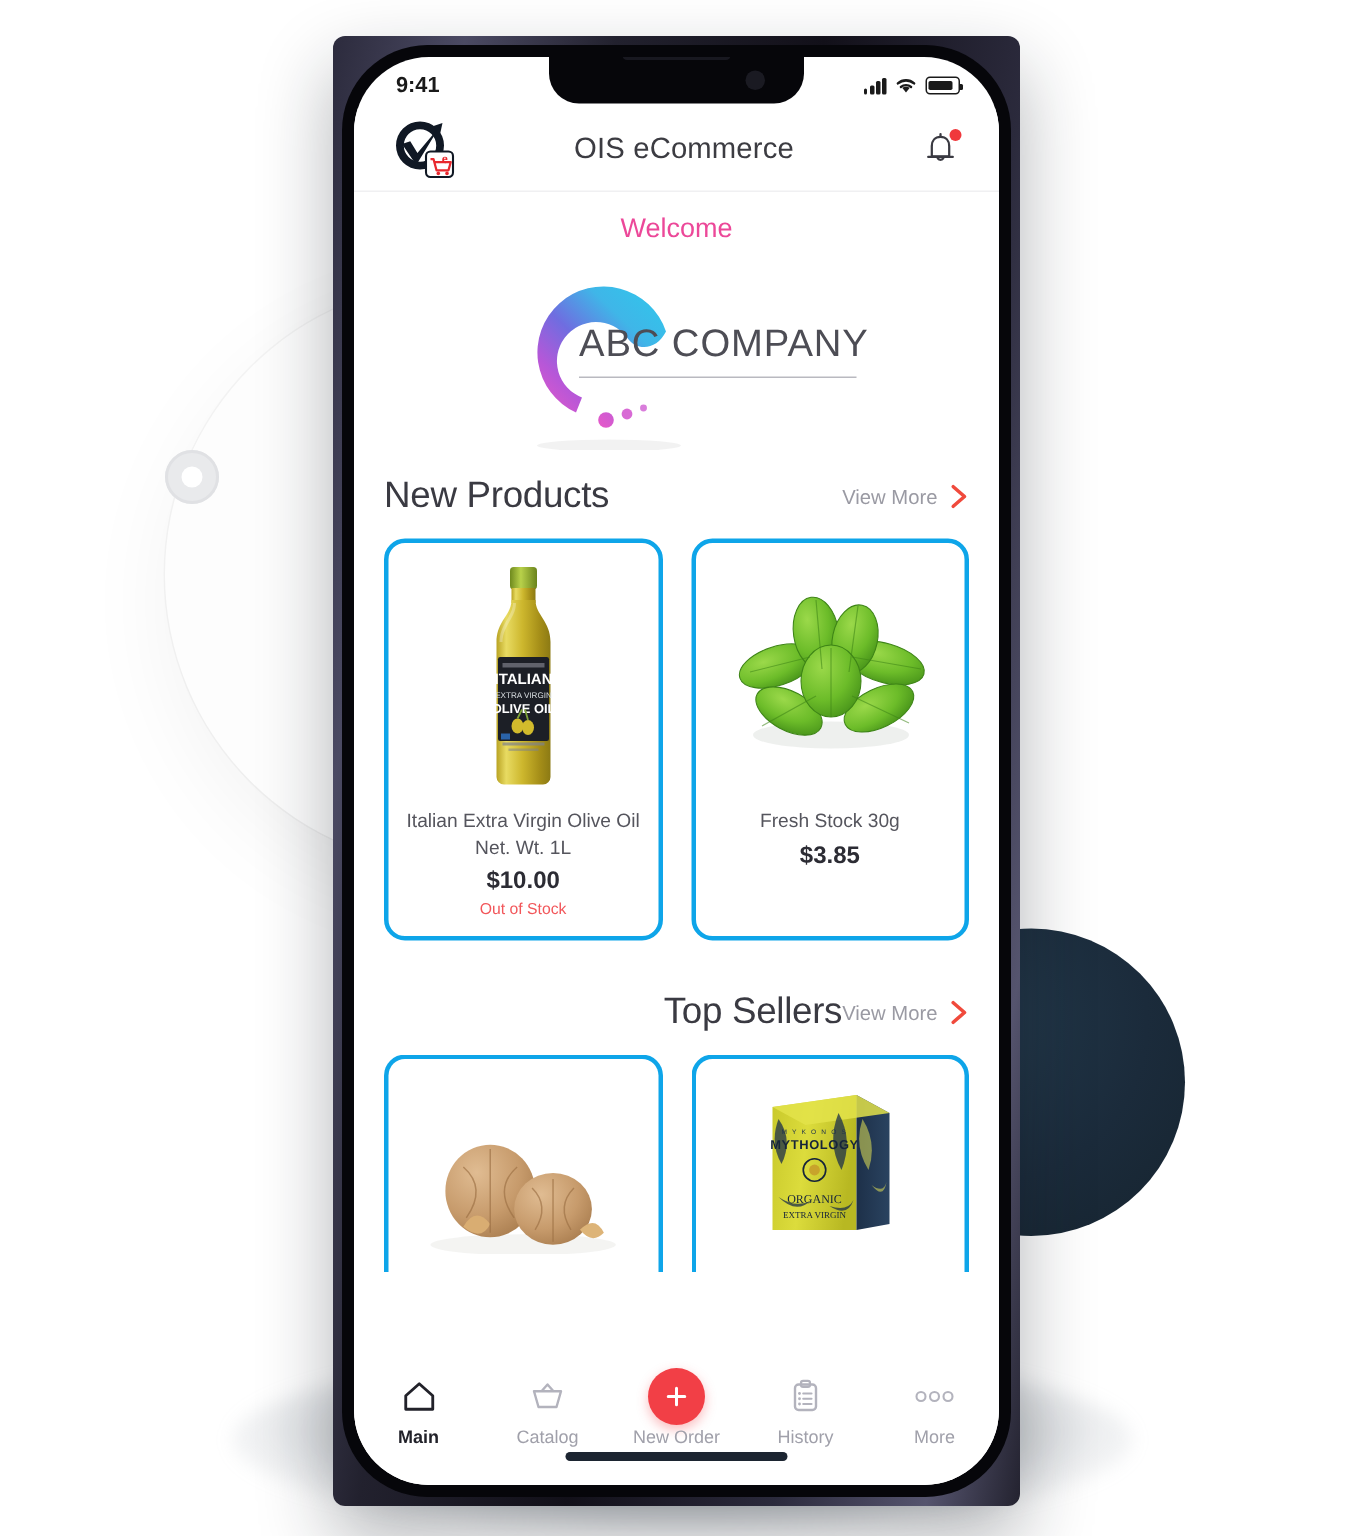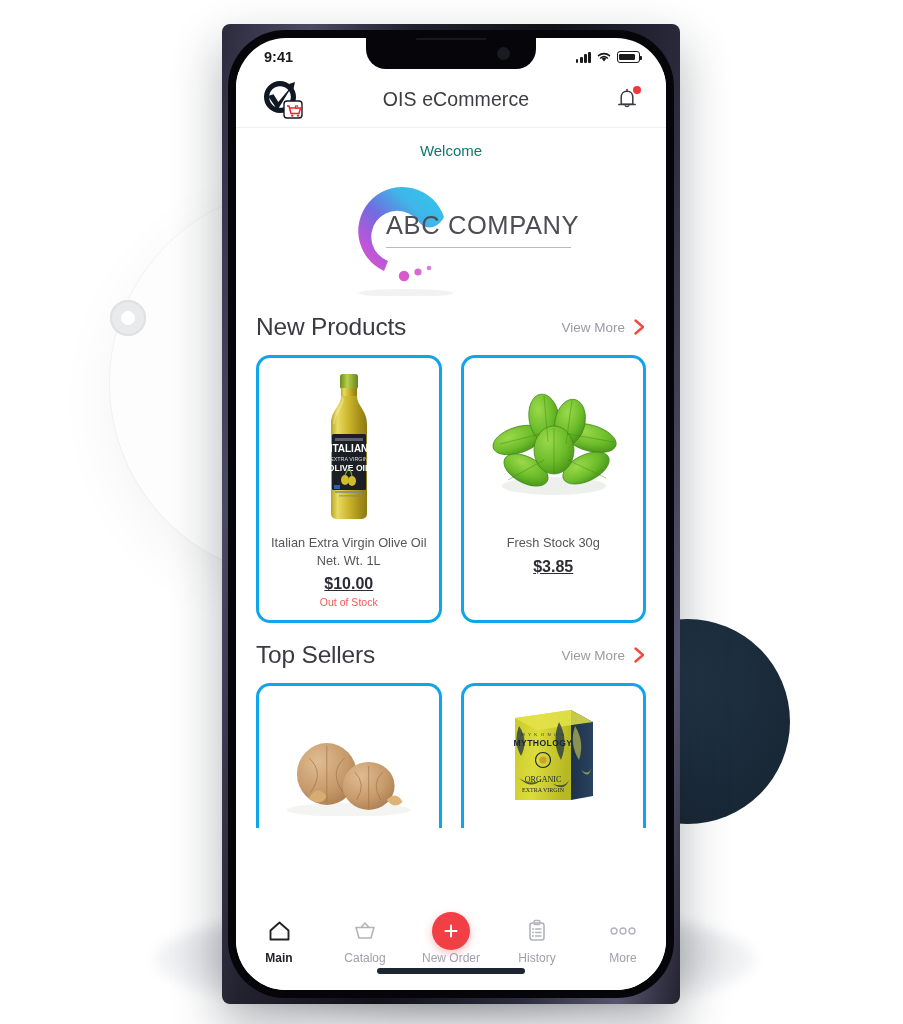--- a/index.html
+++ b/index.html
@@ -130,21 +130,21 @@
   .appbar-title {
     flex: 1; text-align:center;
     font-size: 19.5px; color:#3c3c42; letter-spacing:0.1px;
     margin-left:-4px;
   }
   .bell-wrap { position:relative; width:34px; height:34px; display:flex; align-items:center; justify-content:center; flex:0 0 auto;}
   .bell-dot { position:absolute; right:3px; top:3px; width:8px; height:8px; border-radius:50%; background:#f0383c; }
 
   
   .content { position:absolute; left:0; right:0; top:90px; bottom:82px; overflow:hidden; background:#fff; }
-  .welcome { text-align:center; font-size:15px; color:#0f766e; padding: 14px 0 4px; }
+  .welcome { text-align:center; font-size:18px; color:#ec4899; padding: 14px 0 4px; }
 
   .logo-area { display:flex; align-items:center; justify-content:center; height: 140px; }
   .company-logo { position:relative; width: 250px; height: 125px; }
   .company-name {
     position:absolute; left: 60px; top: 40px;
     font-size: 25.5px; color:#4d4d55; letter-spacing: 0.6px;
     white-space: nowrap;
   }
   .company-underline {
     position:absolute; left:60px; top:76px; width:185px; height:1px; background:#b9b9c0;
@@ -166,21 +166,21 @@
     border-radius: 14px;
     background:#fff;
     padding: 10px 10px 12px;
     display:flex; flex-direction:column; align-items:center;
   }
   .pcard-img { height: 160px; width:100%; display:flex; align-items:center; justify-content:center; }
   .pcard-name {
     font-size: 12.8px; color:#55555d; text-align:center; line-height:1.38;
     margin-top: 6px;
   }
-  .pcard-price { font-size: 16px; color:#2c2c34; font-weight:bold; margin-top:6px;text-decoration:underline; }
+  .pcard-price { font-size: 16px; color:#2c2c34; font-weight:bold; margin-top:6px; }
   .pcard-stock { font-size: 10.5px; color:#f2565a; margin-top:3px; }
 
   .card-row.clipped .pcard { border-bottom:none; border-bottom-left-radius:0; border-bottom-right-radius:0; }
 
   
   .tabbar {
     position:absolute; left:0; right:0; bottom:0;
     height: 82px; background:#fff;
     display:flex; align-items:flex-start; justify-content:space-around;
     padding-top: 9px;
@@ -380,21 +380,21 @@
                     <path d="M76 40 L76 86"></path>
                   </g>
                 </svg>
               </div>
               <div class="pcard-name">Fresh Stock 30g</div>
               <div class="pcard-price">$3.85</div>
               <div class="pcard-stock"></div>
             </div>
           </div>
 
-          <div class="section-head" style="margin-top:18px;">
+          <div class="section-head" style="margin-top:34px;justify-content:flex-end;">
             <div class="section-title">Top Sellers</div>
             <div class="view-more">
               <span class="view-more-label">View More</span>
               <svg class="chev" width="13" height="18" viewBox="0 0 13 18">
                 <path d="M2.5 2.5 L10 9 L2.5 15.5" fill="none" stroke="#f04a3c" stroke-width="2.4" stroke-linecap="round" stroke-linejoin="round"></path>
               </svg>
             </div>
           </div>
 
           <div class="card-row clipped">

